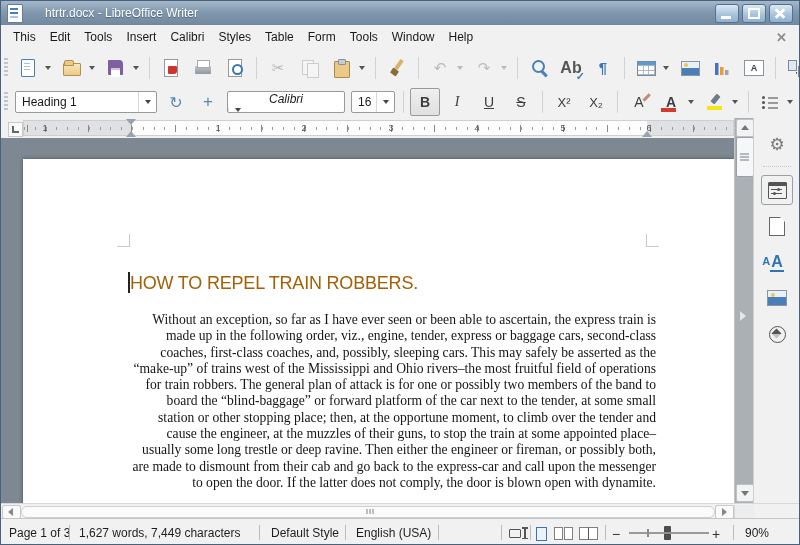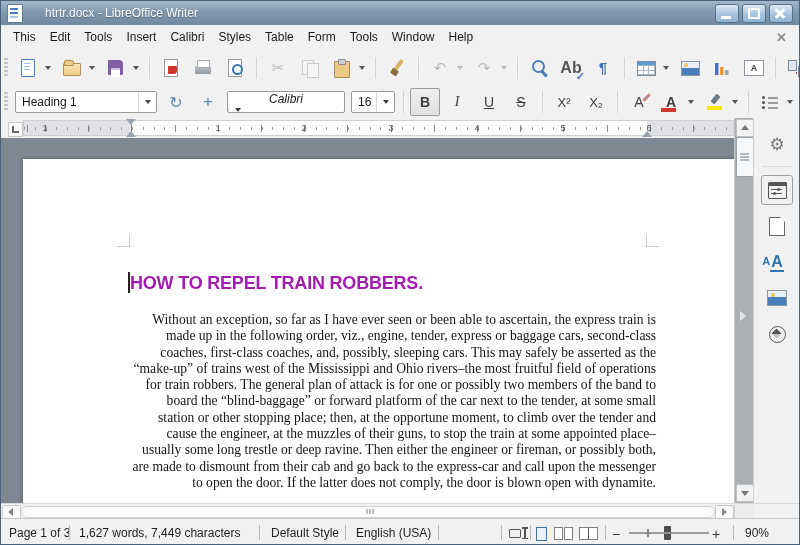--- a/index.html
+++ b/index.html
@@ -120,21 +120,21 @@
   .ind-top{position:absolute;left:102px;top:-2px;width:0;height:0;border-left:5px solid transparent;border-right:5px solid transparent;border-top:6px solid #98a3ae;}
   .ind-bot{position:absolute;left:102px;bottom:-2px;width:0;height:0;border-left:5px solid transparent;border-right:5px solid transparent;border-bottom:6px solid #98a3ae;}
   .ind-right{position:absolute;left:618px;bottom:-2px;width:0;height:0;border-left:5px solid transparent;border-right:5px solid transparent;border-bottom:6px solid #98a3ae;}
   
   .docarea{position:absolute;left:0;top:137px;width:733px;height:365px;background:#7d8893;overflow:hidden;}
   .page{position:absolute;left:22px;top:21px;width:711px;height:370px;background:#fff;box-shadow:0 0 4px rgba(0,0,0,.4);}
   .corner{position:absolute;width:12px;height:12px;}
   .corner.cl{left:94px;top:75px;border-right:1px solid #c9c9c9;border-bottom:1px solid #c9c9c9;}
   .corner.cr{left:623px;top:75px;border-left:1px solid #c9c9c9;border-bottom:1px solid #c9c9c9;}
   .caret{position:absolute;left:105px;top:113px;width:1.5px;height:21px;background:#222;}
-  .heading{position:absolute;left:107px;top:114px;margin:0;font-size:18px;font-weight:bold;color:#a21caf;
+  .heading{position:absolute;left:107px;top:114px;margin:0;font-size:18px;font-weight:normal;color:#a16207;
     font-family:"Liberation Sans",sans-serif;letter-spacing:-.2px;}
   .bodytext{position:absolute;left:106px;top:153px;width:527px;font-family:"Liberation Serif","DejaVu Serif",serif;
     font-size:13.6px;line-height:16.3px;color:#141414;text-align:right;}
   
   .vscroll{position:absolute;left:733px;top:117px;width:19px;height:385px;background:#abb0b5;border-left:1px solid #c4c4c4;box-sizing:border-box;}
   .vbtn{position:absolute;left:1px;width:16px;height:16px;background:#f2f3f4;border:1px solid #c0c0c0;border-radius:2px;}
   .vbtn.up{top:1px;} .vbtn.down{bottom:1px;}
   .arr-up{position:absolute;left:4px;top:5px;border-left:4px solid transparent;border-right:4px solid transparent;border-bottom:5px solid #777;}
   .arr-down{position:absolute;left:4px;top:6px;border-left:4px solid transparent;border-right:4px solid transparent;border-top:5px solid #777;}
   .vthumb{position:absolute;left:1px;top:19px;width:16px;height:38px;background:#f6f7f8;border:1px solid #9aa0a6;border-radius:2px;}

